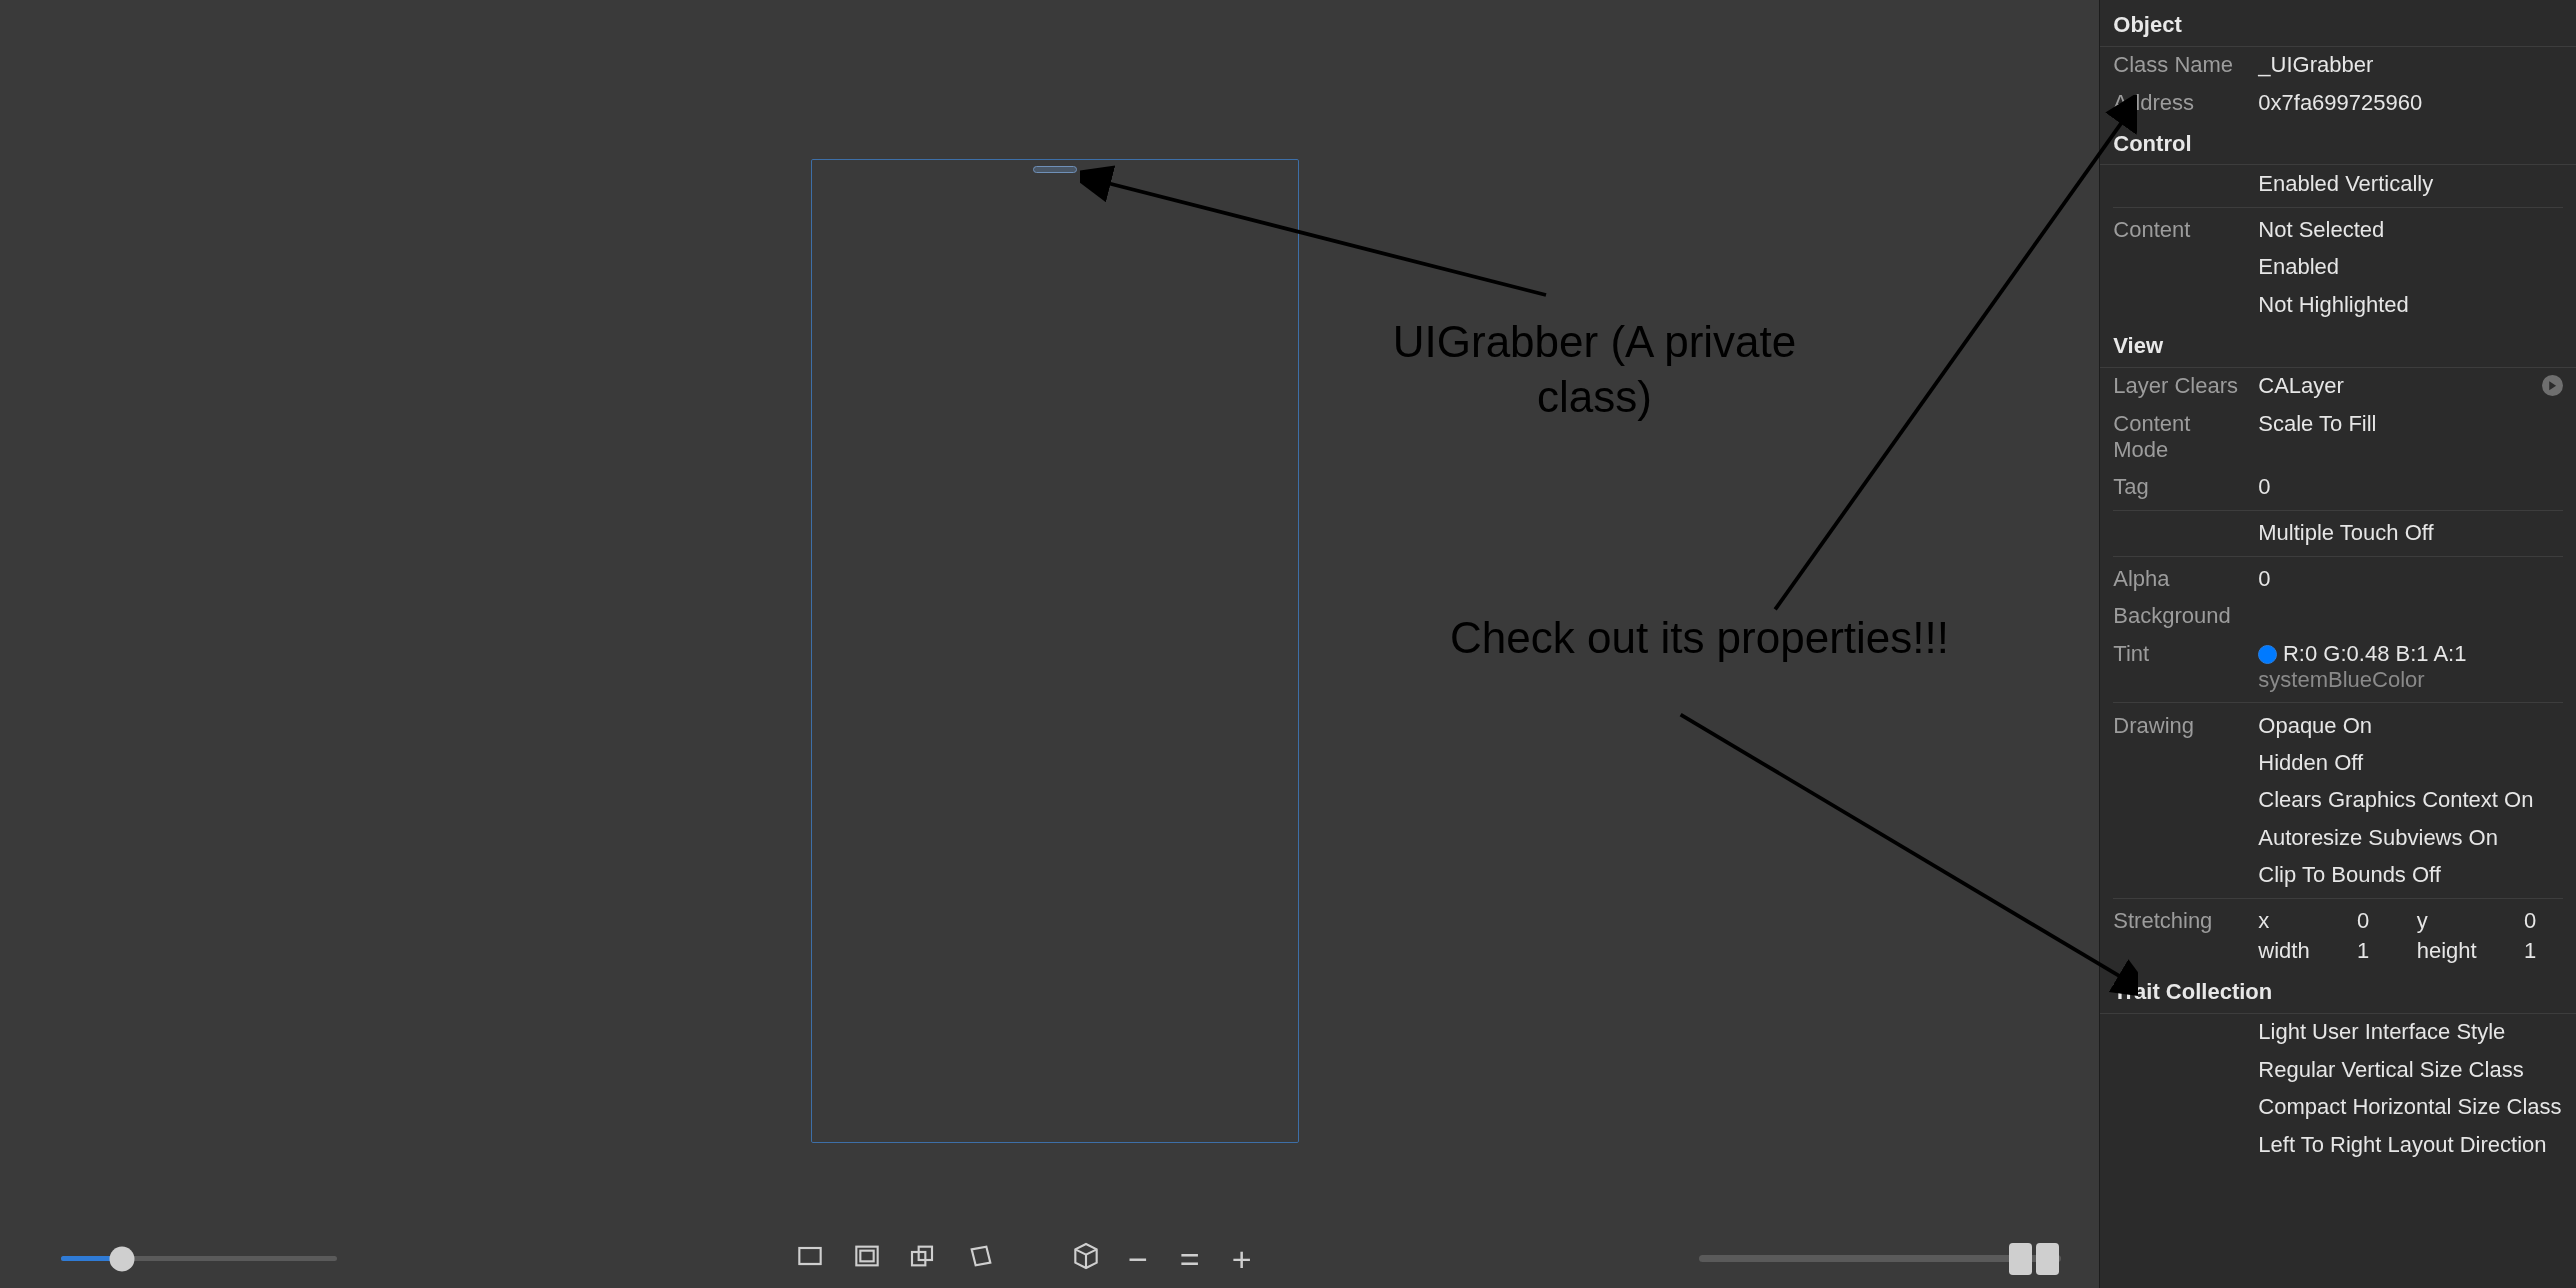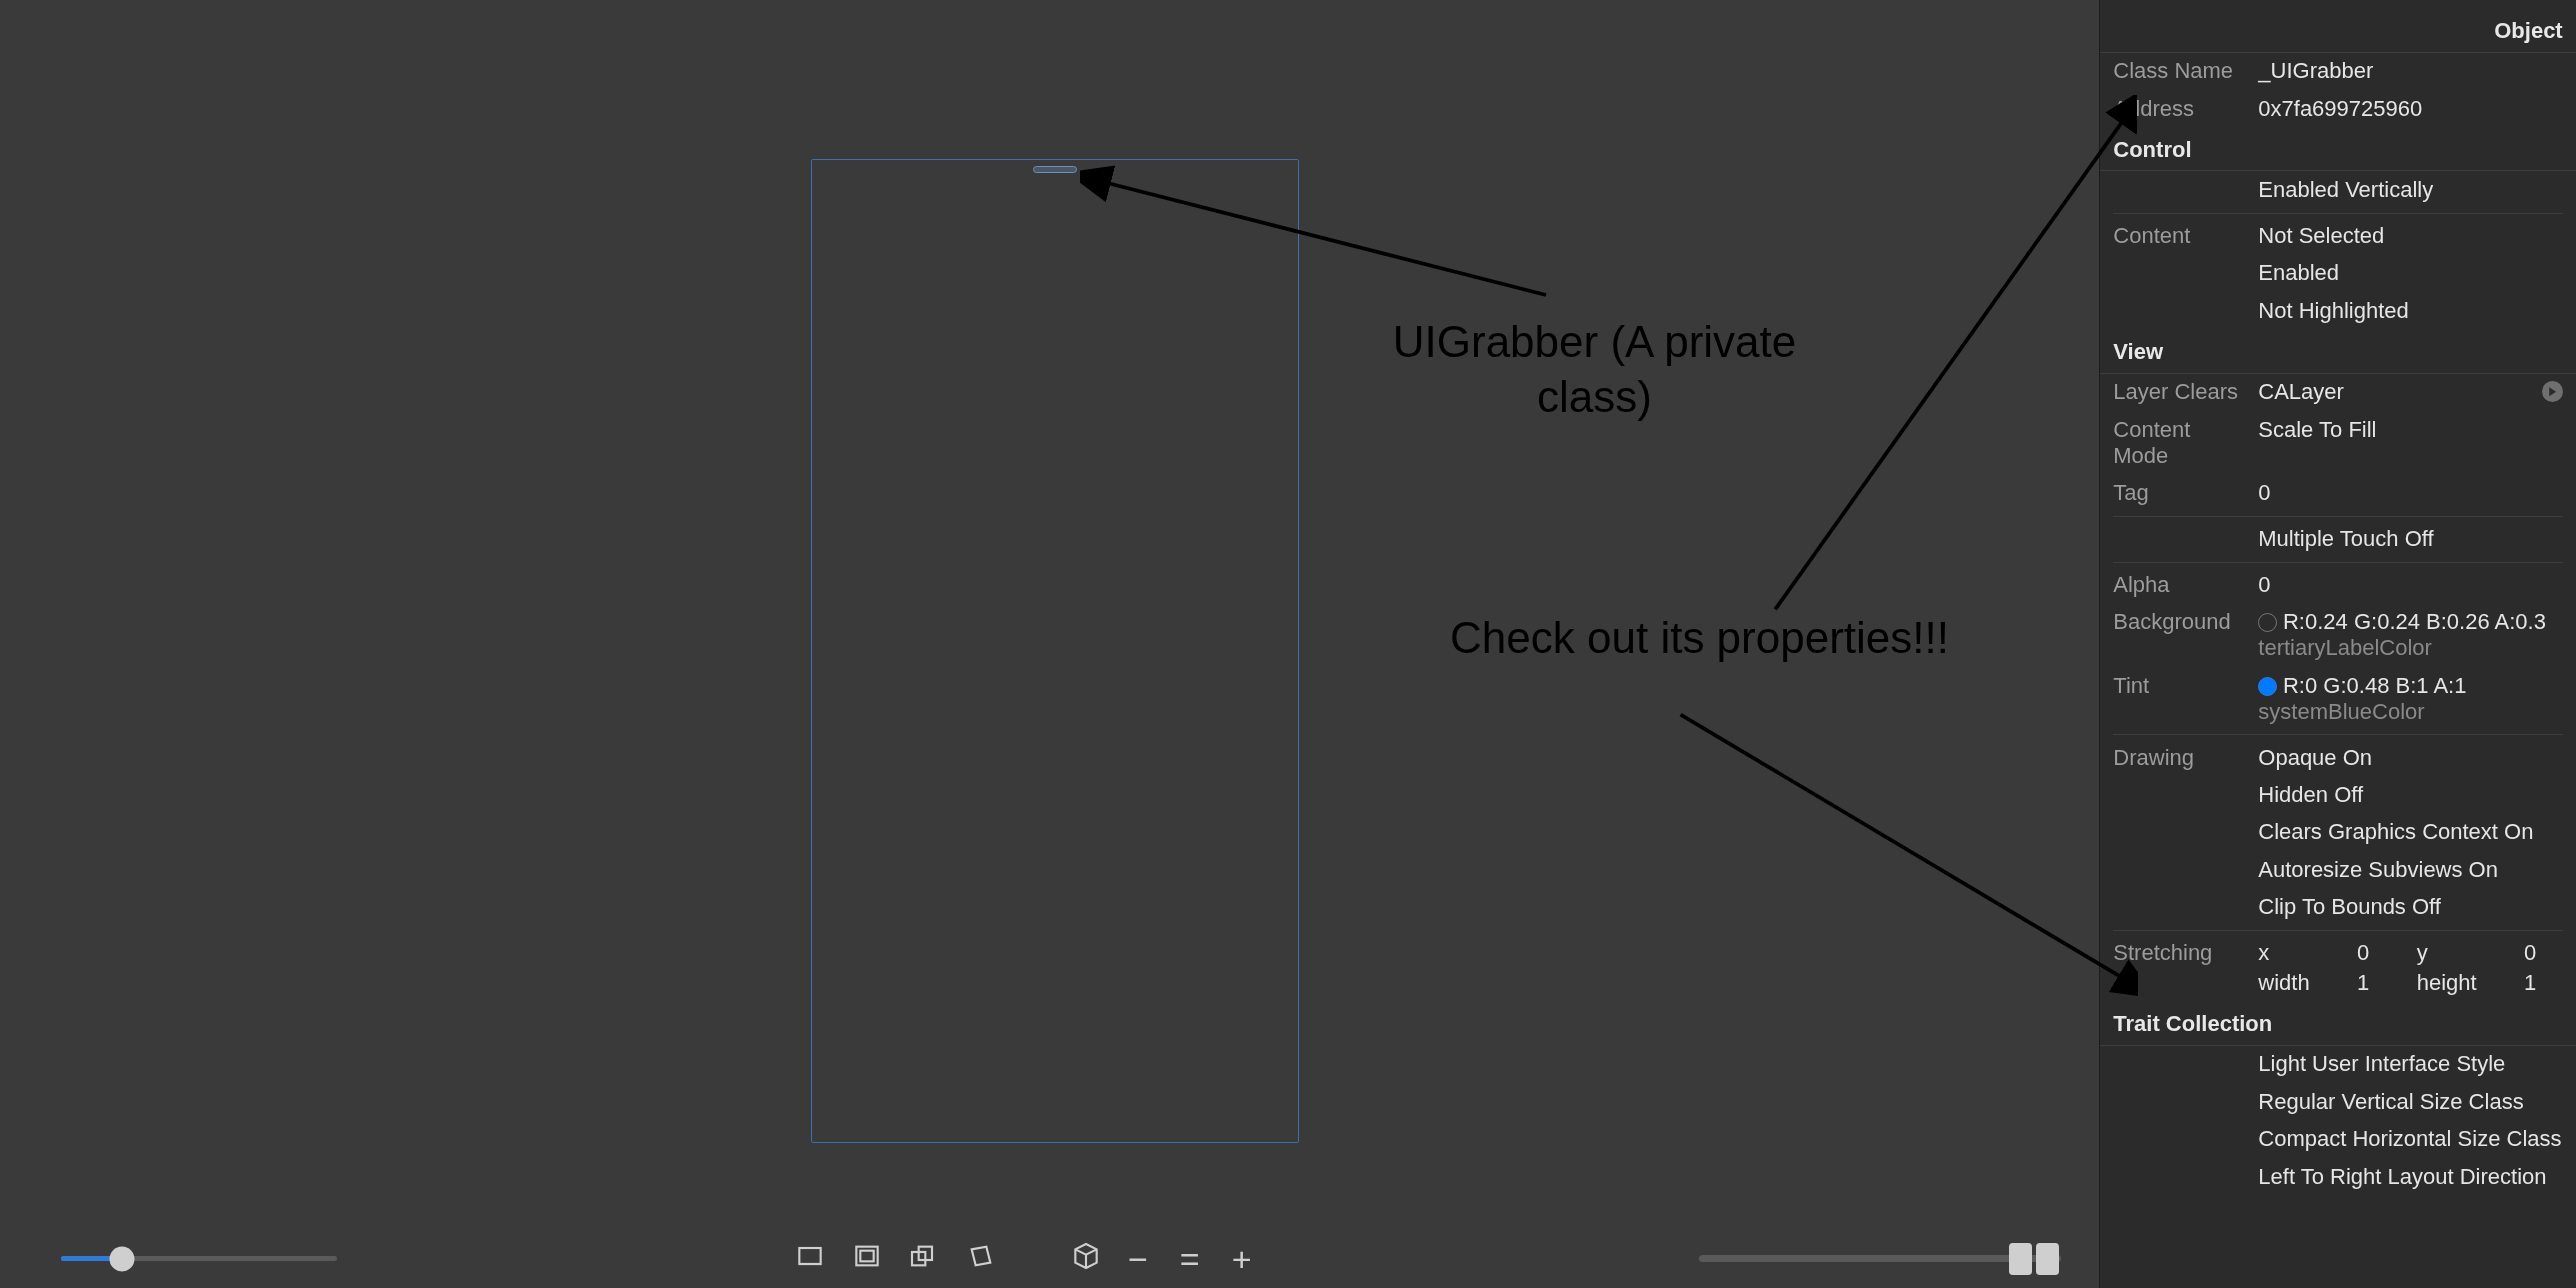--- a/index.html
+++ b/index.html
@@ -132,21 +132,21 @@
     overflow: hidden;
     font-size: 22px;
     color: #e0e0e0;
   }
   .section-header {
     padding: 9.5px 13.3px 7.6px 13.3px;
     font-weight: 600;
     color: #e8e8e8;
     border-bottom: 1px solid #3d3d3d;
   }
-  .section-header.top { padding-top: 18px; text-align: right; }
+  .section-header.top { padding-top: 12px; }
   .row {
     display: flex;
     padding: 5.7px 13.3px;
     align-items: flex-start;
   }
   .row .label {
     width: 145px;
     color: #9c9c9c;
     padding-right: 9.5px;
     flex: 0 0 145px;
@@ -350,24 +350,20 @@
     <div class="label"></div>
     <div class="value">Multiple Touch Off</div>
   </div>
   <div class="divider"></div>
   <div class="row">
     <div class="label">Alpha</div>
     <div class="value">0</div>
   </div>
   <div class="row">
     <div class="label">Background</div>
-    <div class="value">
-      <span class="swatch grey"></span><span>R:0.24 G:0.24 B:0.26 A:0.3</span><br>
-      <span class="sub">tertiaryLabelColor</span>
-    </div>
   </div>
   <div class="row">
     <div class="label">Tint</div>
     <div class="value">
       <span class="swatch blue"></span><span>R:0 G:0.48 B:1 A:1</span><br>
       <span class="sub">systemBlueColor</span>
     </div>
   </div>
   <div class="divider"></div>
   <div class="row">

